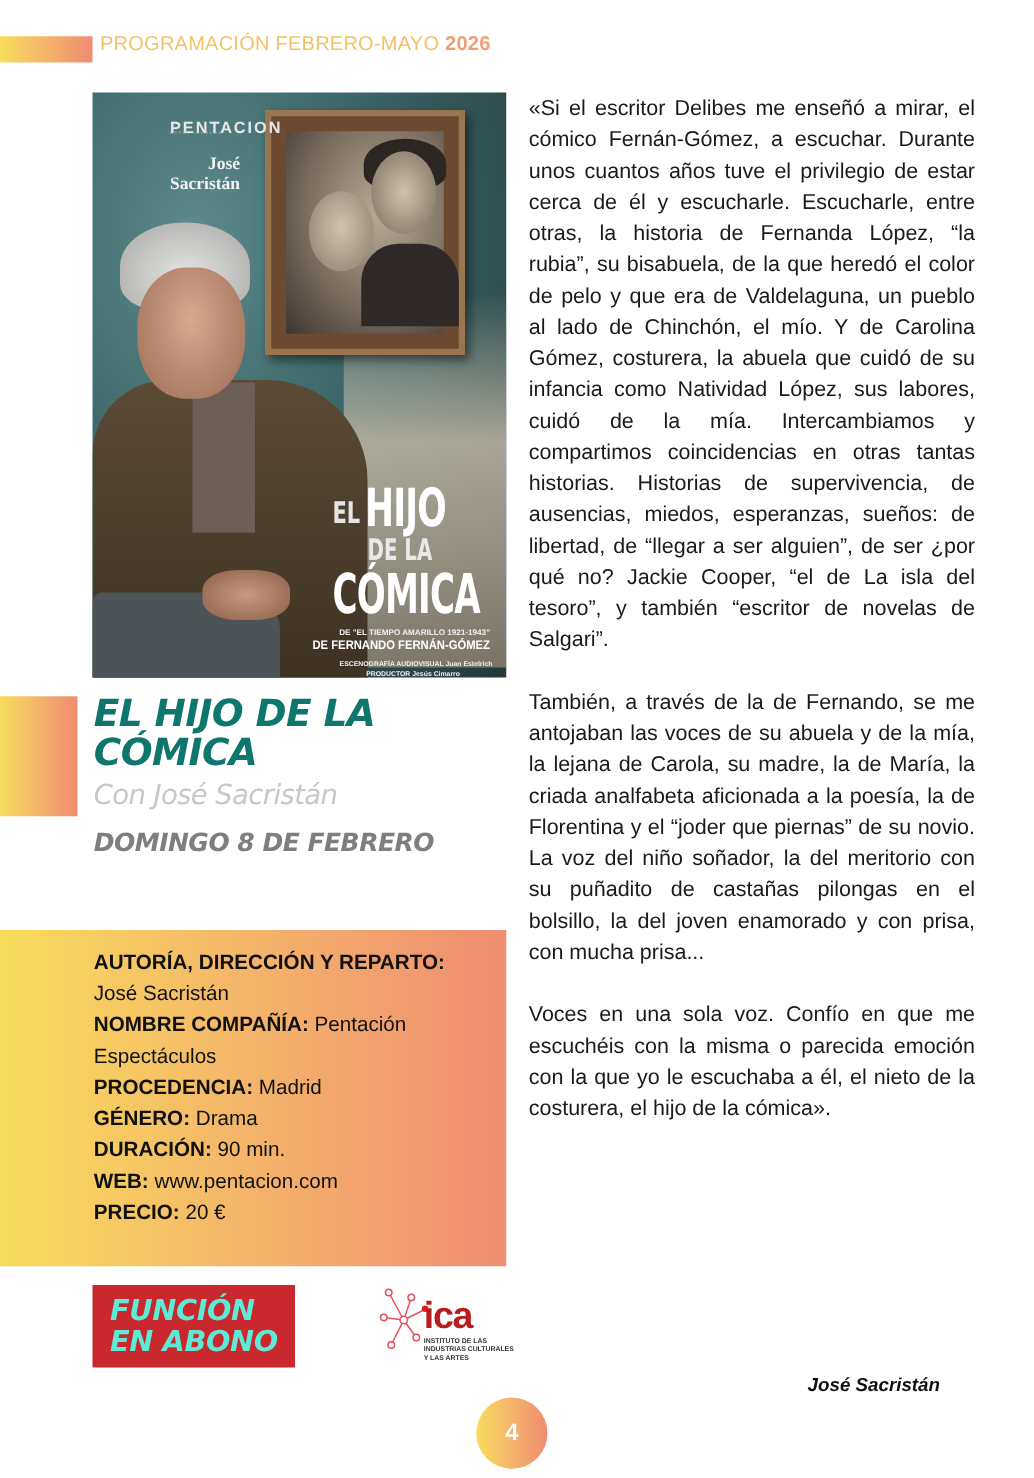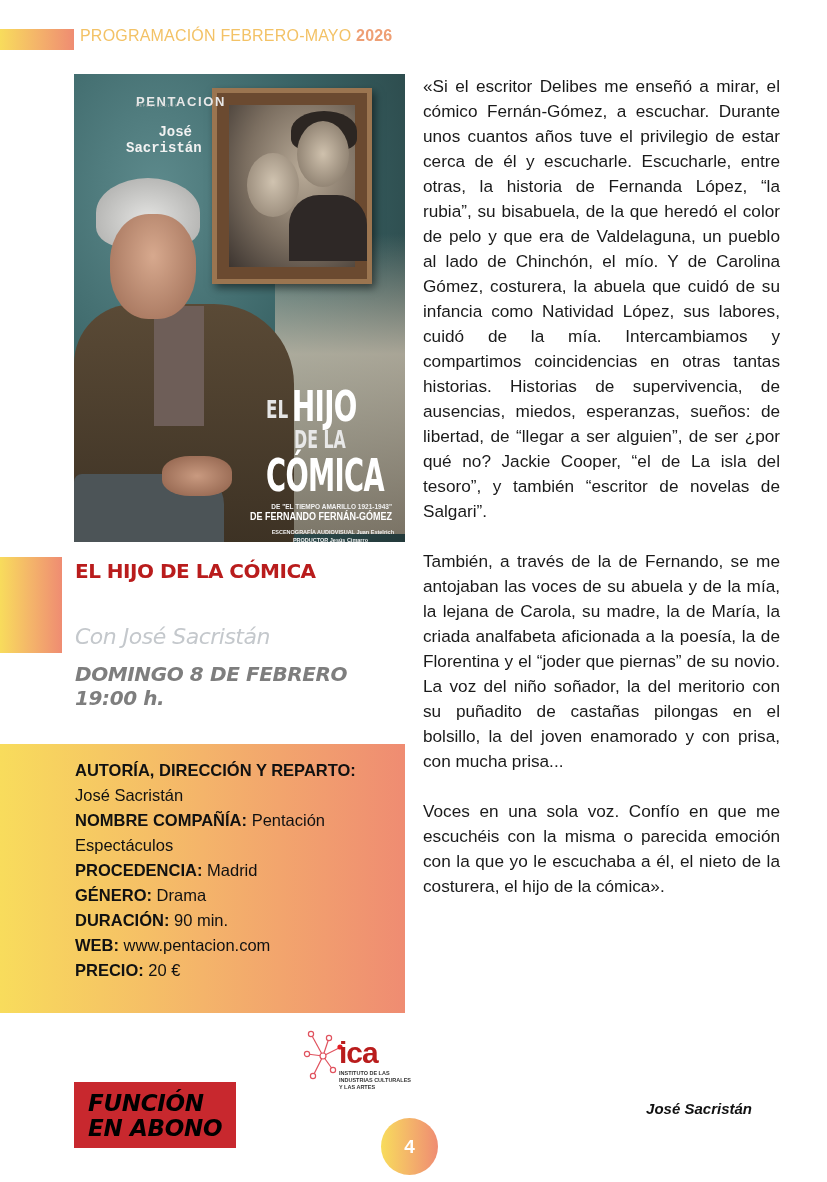--- a/index.html
+++ b/index.html
@@ -45,51 +45,51 @@
     .poster .man-face { position:absolute; left:36px; top:140px; width:86px; height:105px; border-radius:45%;
       background: radial-gradient(ellipse at 50% 40%, #d7a98e, #9c6b54); }
     .poster .coat { position:absolute; left:0; top:230px; width:220px; height:240px;
       background: linear-gradient(180deg, #5a4a36, #3d3224); border-radius: 60px 80px 0 0; }
     .poster .sweater { position:absolute; left:80px; top:232px; width:50px; height:120px; background:#6e5e58; }
     .poster .chair { position:absolute; left:0; top:400px; width:150px; height:70px; background:#4c5457; border-radius:8px 30px 0 0; }
     .poster .hands { position:absolute; left:88px; top:382px; width:70px; height:40px; border-radius:40%;
       background: radial-gradient(ellipse, #c99a80, #8c5e48); }
     .poster .pent { position:absolute; left:62px; top:20px; color:#e8e8e8; font-size:13px; font-weight:bold; letter-spacing:1.6px; }
     .poster .pent-sub { position:absolute; left:62px; top:30px; color:#bbb; font-size:3px; letter-spacing:1.5px; }
-    .poster .actor { position:absolute; left:52px; top:50px; width:66px; text-align:right; color:#f2f2f2; font-size:14px; font-weight:bold; line-height:16px; font-family:Liberation Mono, monospace; }
+    .poster .actor { position:absolute; left:52px; top:50px; width:66px; text-align:right; color:#f2f2f2; font-size:14px; font-weight:bold; line-height:16px; font-family:Liberation Serif, serif; }
     .poster .t-el { position:absolute; left:192px; top:322px; color:#e5e5e5; font-size:24px; font-weight:bold; font-family:"DejaVu Sans", sans-serif; transform: scaleX(0.7); transform-origin:left; }
     .poster .t-hijo { position:absolute; left:218px; top:308px; color:#ffffff; font-size:42px; font-weight:bold; font-family:"DejaVu Sans", sans-serif; transform: scaleX(0.66); transform-origin:left; letter-spacing:-1px; }
     .poster .t-dela { position:absolute; left:220px; top:352px; color:#e8e8e8; font-size:24px; font-weight:bold; font-family:"DejaVu Sans", sans-serif; transform: scaleX(0.66); transform-origin:left; }
     .poster .t-comica { position:absolute; left:192px; top:376px; color:#ffffff; font-size:44px; font-weight:bold; font-family:"DejaVu Sans", sans-serif; transform: scaleX(0.62); transform-origin:left; letter-spacing:-1px; }
     .poster .t-sub1 { position:absolute; left:0; width:318px; text-align:right; top:429px; color:#f0f0f0; font-size:6.5px; font-weight:bold; }
     .poster .t-sub2 { position:absolute; left:0; width:318px; text-align:right; top:437px; color:#ffffff; font-size:10px; font-weight:bold; transform: scaleX(0.9); transform-origin:right; }
     .poster .credits { position:absolute; left:0; width:320px; text-align:right; top:454px; color:#f0f0f0; font-size:5.5px; font-weight:bold; line-height:8px; }
     .poster .credits .c2 { margin-right:26px; display:block; }
 
     
     .title-bar { position: absolute; left: 0; top: 557px; width: 62px; height: 96px; }
     .show-title {
-      position: absolute; left: 75px; top: 556px; width: 330px; font-size: 20px; line-height: 31px;
-      font-weight: bold; color: #b91c1c; font-family: "DejaVu Sans", sans-serif; letter-spacing: -0.5px;
+      position: absolute; left: 75px; top: 556px; width: 330px; font-size: 30px; line-height: 31px;
+      font-weight: bold; font-style: italic; color: #0f766e; font-family: "DejaVu Sans", sans-serif; letter-spacing: -0.5px;
     }
     .show-sub { position: absolute; left: 75px; top: 624px; font-size: 22px; font-style: italic; font-weight: normal; color: #c4c8cc; font-family: "DejaVu Sans", sans-serif; letter-spacing:-0.5px; }
     .show-date {
       position: absolute; left: 75px; top: 662px; font-size: 20px; line-height: 24px;
       font-weight: bold; font-style: italic; color: #7e7e7e; font-family: "DejaVu Sans", sans-serif; letter-spacing: -0.4px;
     }
 
     
     .info { position: absolute; left: 0; top: 744px; width: 405px; height: 269px; }
     .info-list { position: absolute; left: 75px; top: 14px; width: 325px; font-size: 16.5px; line-height: 25px; color: #111; }
     .info-list b { font-weight: bold; }
 
     
     .abono {
-      position: absolute; left: 74px; top: 1082px; width: 162px; height: 66px; background: #c8282e;
-      color: #000000; font-weight: bold; font-style: italic; font-size: 23px; line-height: 25px;
+      position: absolute; left: 74px; top: 1028px; width: 162px; height: 66px; background: #c8282e;
+      color: #5eead4; font-weight: bold; font-style: italic; font-size: 23px; line-height: 25px;
       padding: 9px 0 0 14px; box-sizing: border-box; font-family: "DejaVu Sans", sans-serif; letter-spacing: -0.3px;
     }
 
     
     .ica { position: absolute; left: 303px; top: 1024px; width: 118px; height: 76px; }
     .ica .word { position: absolute; left: 36px; top: 12px; font-family: Liberation Sans, sans-serif; font-weight: bold; font-size: 30px; color: #b91c1c; letter-spacing: -1px; }
     .ica .tag { position: absolute; left: 36px; top: 46px; font-size: 5.5px; line-height: 7px; color: #333; font-weight: bold; white-space: nowrap; }
 
     
     .body-text {
@@ -147,21 +147,20 @@
     <span class="c2">PRODUCTOR Jesús Cimarro</span>
 
   </div>
 </div>
 
 <div class="title-bar grad"></div>
 <div class="show-title">EL HIJO DE LA CÓMICA</div>
 <div class="show-sub">Con José Sacristán</div>
 <div class="show-date">
   <div>DOMINGO 8 DE FEBRERO</div>
-  <div>19:00 h.</div>
 </div>
 
 <div class="info grad">
   <div class="info-list">
     <div><b>AUTORÍA, DIRECCIÓN Y REPARTO:</b><br><span>José Sacristán</span></div>
     <div><b>NOMBRE COMPAÑÍA:</b> <span>Pentación Espectáculos</span></div>
     <div><b>PROCEDENCIA:</b> <span>Madrid</span></div>
     <div><b>GÉNERO:</b> <span>Drama</span></div>
     <div><b>DURACIÓN:</b> <span>90 min.</span></div>
     <div><b>WEB:</b> <span>www.pentacion.com</span></div>

